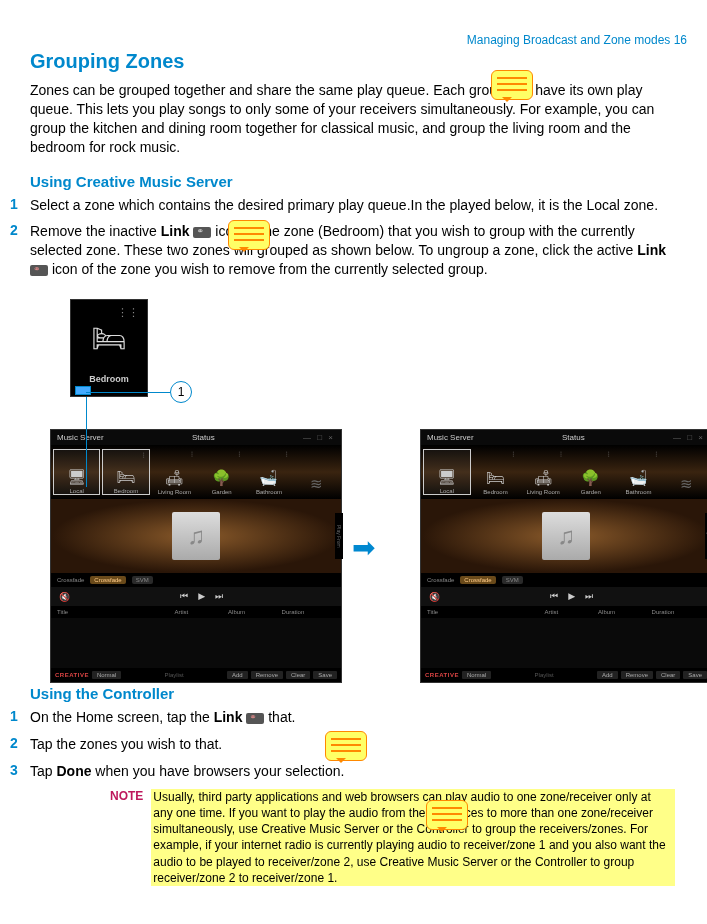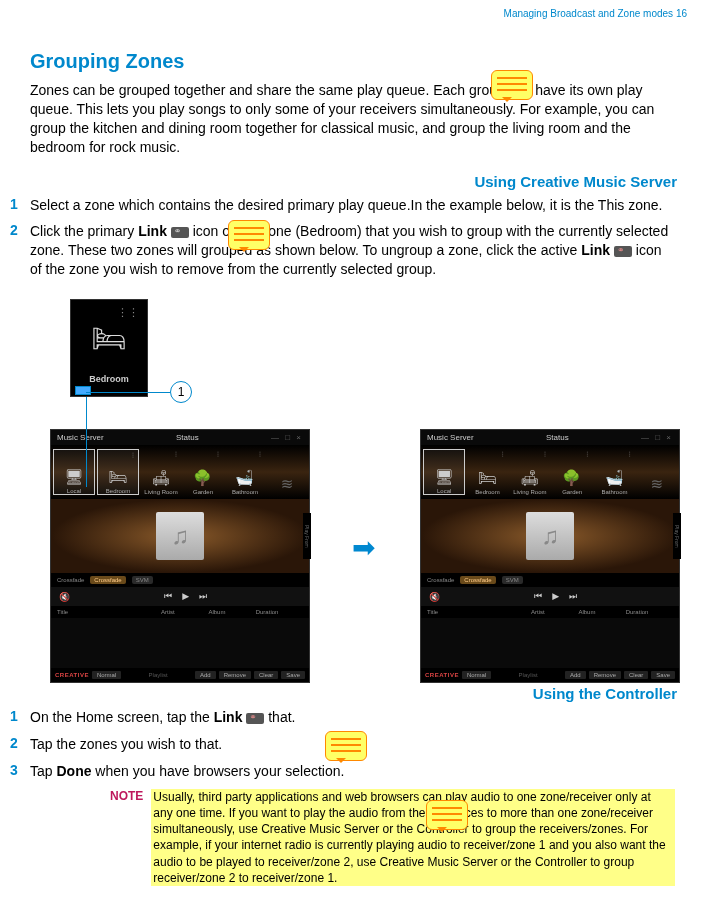--- a/index.html
+++ b/index.html
@@ -6,41 +6,40 @@
     body {
       font-family: Arial, Helvetica, sans-serif;
       width: 707px;
       height: 924px;
       position: relative;
       background: #fff;
       color: #000;
     }
     .page-header {
       position: absolute;
-      top: 8px;
+      top: 33px;
       right: 20px;
-      font-size: 10px;
+      font-size: 12px;
       color: #0088cc;
     }
     .content {
       padding: 50px 30px 12px 30px;
     }
     h2 {
       color: #0088cc;
       font-size: 20px;
       font-weight: bold;
       margin-bottom: 8px;
     }
     h3 {
       color: #0088cc;
       font-size: 15px;
       font-weight: bold;
       margin-top: 16px;
       margin-bottom: 6px;
-      text-align: right;
     }
     p {
       font-size: 14px;
       line-height: 1.35;
       margin-bottom: 6px;
     }
     .step {
       display: flex;
       margin-bottom: 8px;
       margin-left: -20px;
@@ -173,21 +172,21 @@
       display: flex;
       align-items: center;
       justify-content: center;
       font-size: 12px;
       color: #000;
       background: #fff;
       z-index: 3;
     }
     .app-window {
       position: absolute;
-      width: 260px;
+      width: 292px;
       background: #1a1a1a;
       border: 1px solid #333;
     }
     .app-left { top: 130px; left: 20px; }
     .app-right { top: 130px; left: 390px; }
     .arrow {
       position: absolute;
       top: 232px;
       left: 322px;
       color: #0088d0;
@@ -331,27 +330,27 @@
 
 <div class="content">
 
   <h2>Grouping Zones</h2>
   <p>Zones can be grouped together and share the same play queue. Each group can have its own play queue. This lets you play songs to only some of your receivers simultaneously. For example, you can group the kitchen and dining room together for classical music, and group the living room and the bedroom for rock music.</p>
 
   <h3>Using Creative Music Server</h3>
 
   <div class="step">
     <div class="step-num">1</div>
-    <div class="step-text">Select a zone which contains the desired primary play queue.In the example below, it is the This zone.</div>
+    <div class="step-text">Select a zone which contains the desired primary play queue.In the played below, it is the Local zone.</div>
   </div>
 
   <div class="step">
     <div class="step-num">2</div>
     <div class="step-text">
-      <span>Click the primary </span><strong>Link</strong>
+      <span>Remove the inactive </span><strong>Link</strong>
       <span class="link-icon inactive"></span><span> icon of the zone (Bedroom) that you wish to group with the currently selected zone. These two zones will grouped as shown below. To ungroup a zone, click the active </span><strong>Link</strong>
       <span class="link-icon"></span><span> icon of the zone you wish to remove from the currently selected group.</span>
     </div>
   </div>
 
   <div class="figures">
 
     <div class="zoom-tile">
       <span class="wifi">⋮⋮</span>
       <span class="bed-big">🛏</span>

